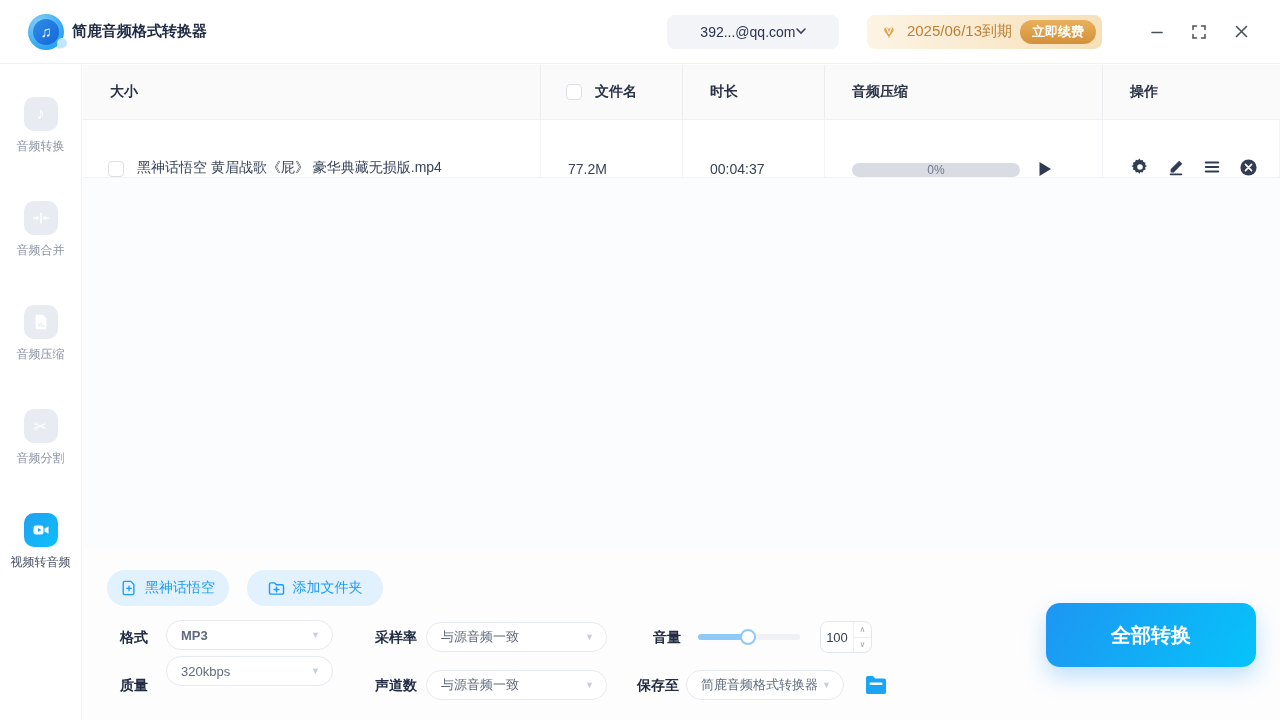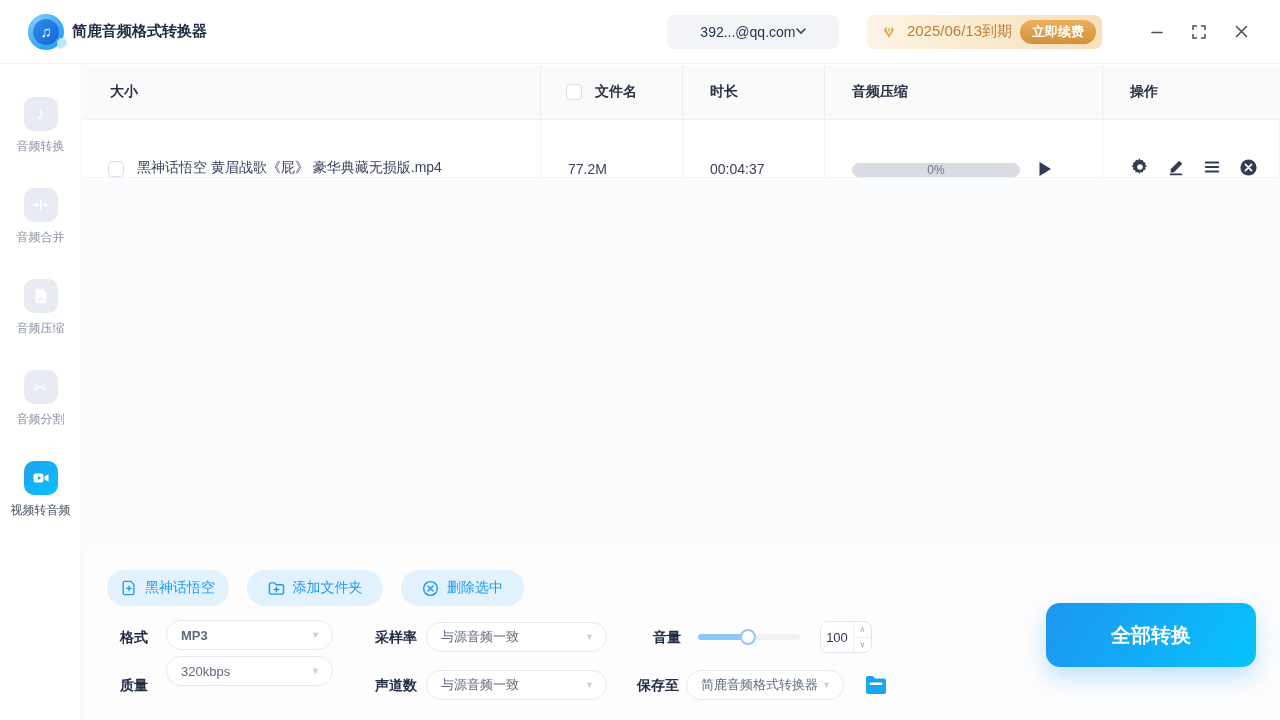--- a/index.html
+++ b/index.html
@@ -27,21 +27,21 @@
   .vip-badge .heart { color:#e0a44e; font-size:19px; line-height:18px; }
   .vip-badge .v { position:absolute; top:3px; left:0; right:0; text-align:center; color:#fff7e6; font-size:9px; font-weight:bold; }
   .vip-expiry { font-size:15px; color:#bd7f36; }
   .renew-btn { border:none; cursor:pointer; height:24px; padding:0 12px; border-radius:13px; color:#fff; font-size:13px; font-weight:bold;
                background:linear-gradient(180deg,#e9b05b,#d4903a); }
   .winctrl { display:flex; align-items:center; gap:24px; margin-left:46px; }
   .winbtn { width:18px; height:18px; display:flex; align-items:center; justify-content:center; cursor:pointer; color:#4b4f5a; }
 
   
   .sidebar { position:absolute; left:0; top:65px; bottom:0; width:82px; background:#fff; border-right:1px solid #f1f3f6;
-             display:flex; flex-direction:column; align-items:center; padding-top:32px; gap:33px; }
+             display:flex; flex-direction:column; align-items:center; padding-top:32px; gap:46px; }
   .side-item { display:flex; flex-direction:column; align-items:center; gap:7px; cursor:pointer; }
   .side-ico { width:34px; height:34px; border-radius:10px; background:#e8ebf1; display:flex; align-items:center; justify-content:center; color:#fff; }
   .side-item.active .side-ico { background:linear-gradient(135deg,#1fa0f2,#0cc0fa); }
   .side-label { font-size:12px; color:#8b93a6; white-space:nowrap; }
   .side-item.active .side-label { color:#454f63; }
 
   
   .main { position:absolute; left:83px; right:0; top:65px; bottom:0; background:#fbfcfd; }
   .grid-cols { display:grid; grid-template-columns:458px 142px 142px 278px 1fr; }
   .thead { height:55px; background:#fafafa; border-bottom:1px solid #f0f1f4; }
@@ -248,27 +248,20 @@
       </button>
 
       <button class="pill-btn" style="left:164px; top:22px; width:136px;">
         <svg width="17" height="15" viewBox="0 0 18 16" fill="none" stroke="#1e9bf0" stroke-width="1.5">
           <path d="M1.5 3.5A1.5 1.5 0 0 1 3 2h4l1.7 2H15a1.5 1.5 0 0 1 1.5 1.5v7A1.5 1.5 0 0 1 15 14H3a1.5 1.5 0 0 1-1.5-1.5z"></path>
           <path d="M9 6.5v5M6.5 9h5" stroke-linecap="round"></path>
         </svg>
         <span>添加文件夹</span>
       </button>
 
-      <button class="pill-btn" style="left:318px; top:22px; width:123px;">
-        <svg width="17" height="17" viewBox="0 0 18 18" fill="none" stroke="#1e9bf0" stroke-width="1.5">
-          <circle cx="9" cy="9" r="7.3"></circle>
-          <path d="M6.3 6.3l5.4 5.4M11.7 6.3l-5.4 5.4" stroke-linecap="round"></path>
-        </svg>
-        <span>删除选中</span>
-      </button>
 
       <div class="setting-label" style="left:37px; top:74px;">格式</div>
       <div class="dropdown" style="left:83px; top:72px; width:167px;font-weight:bold;">
         <span>MP3</span>
         <span class="dd-arrow">▼</span>
       </div>
 
       <div class="setting-label" style="left:292px; top:74px;">采样率</div>
       <div class="dropdown" style="left:343px; top:74px; width:181px;">
         <span>与源音频一致</span>

